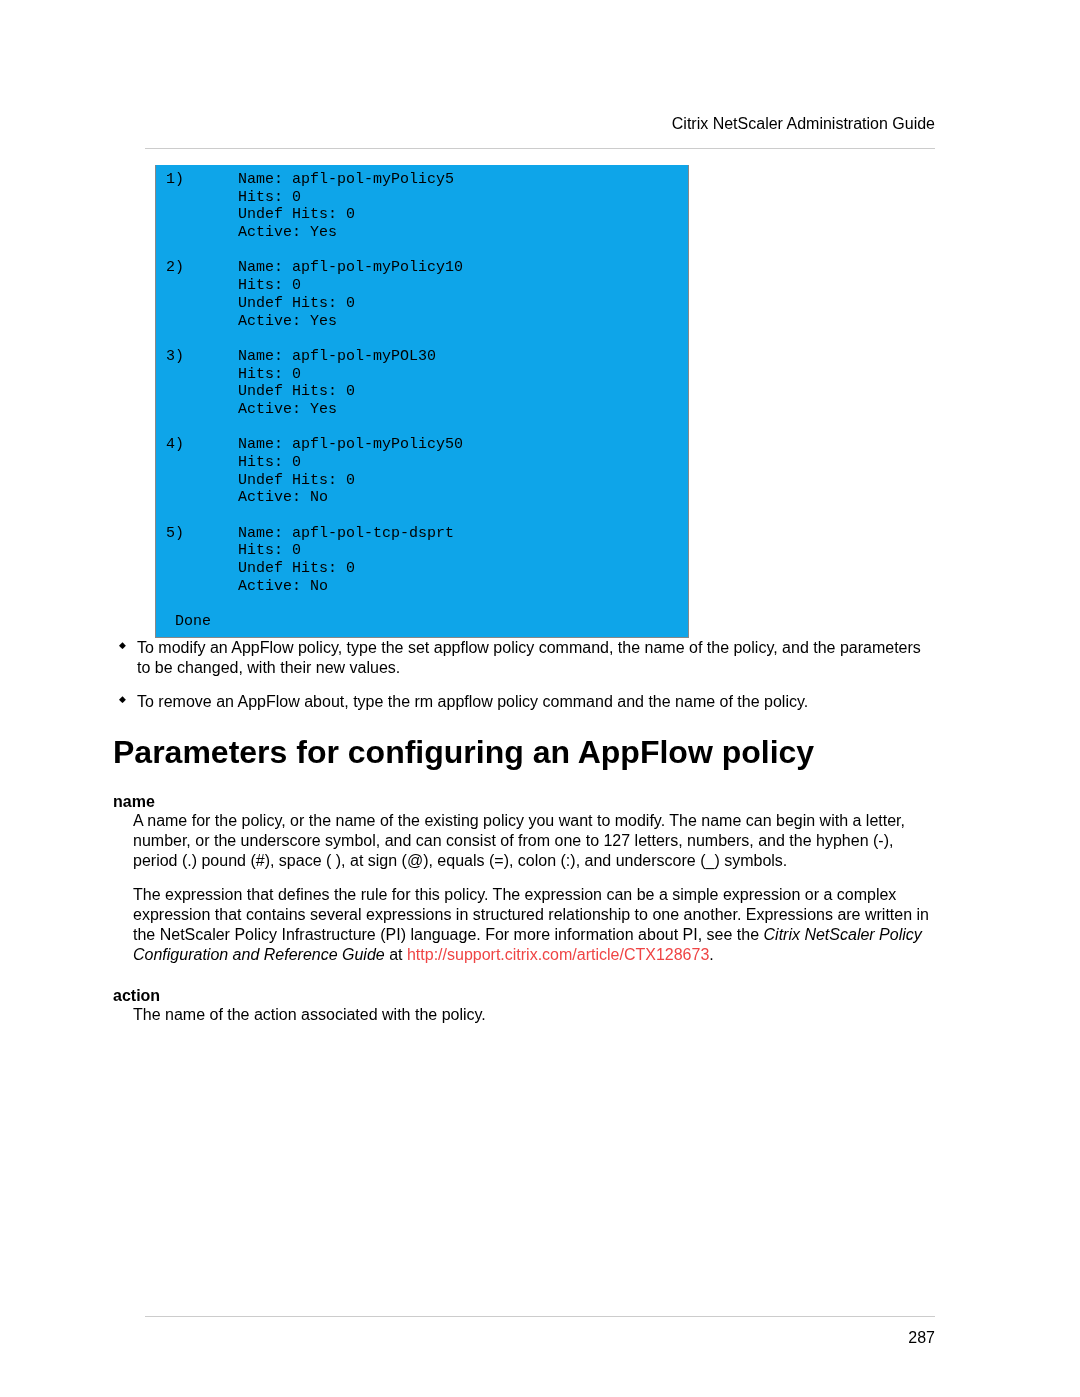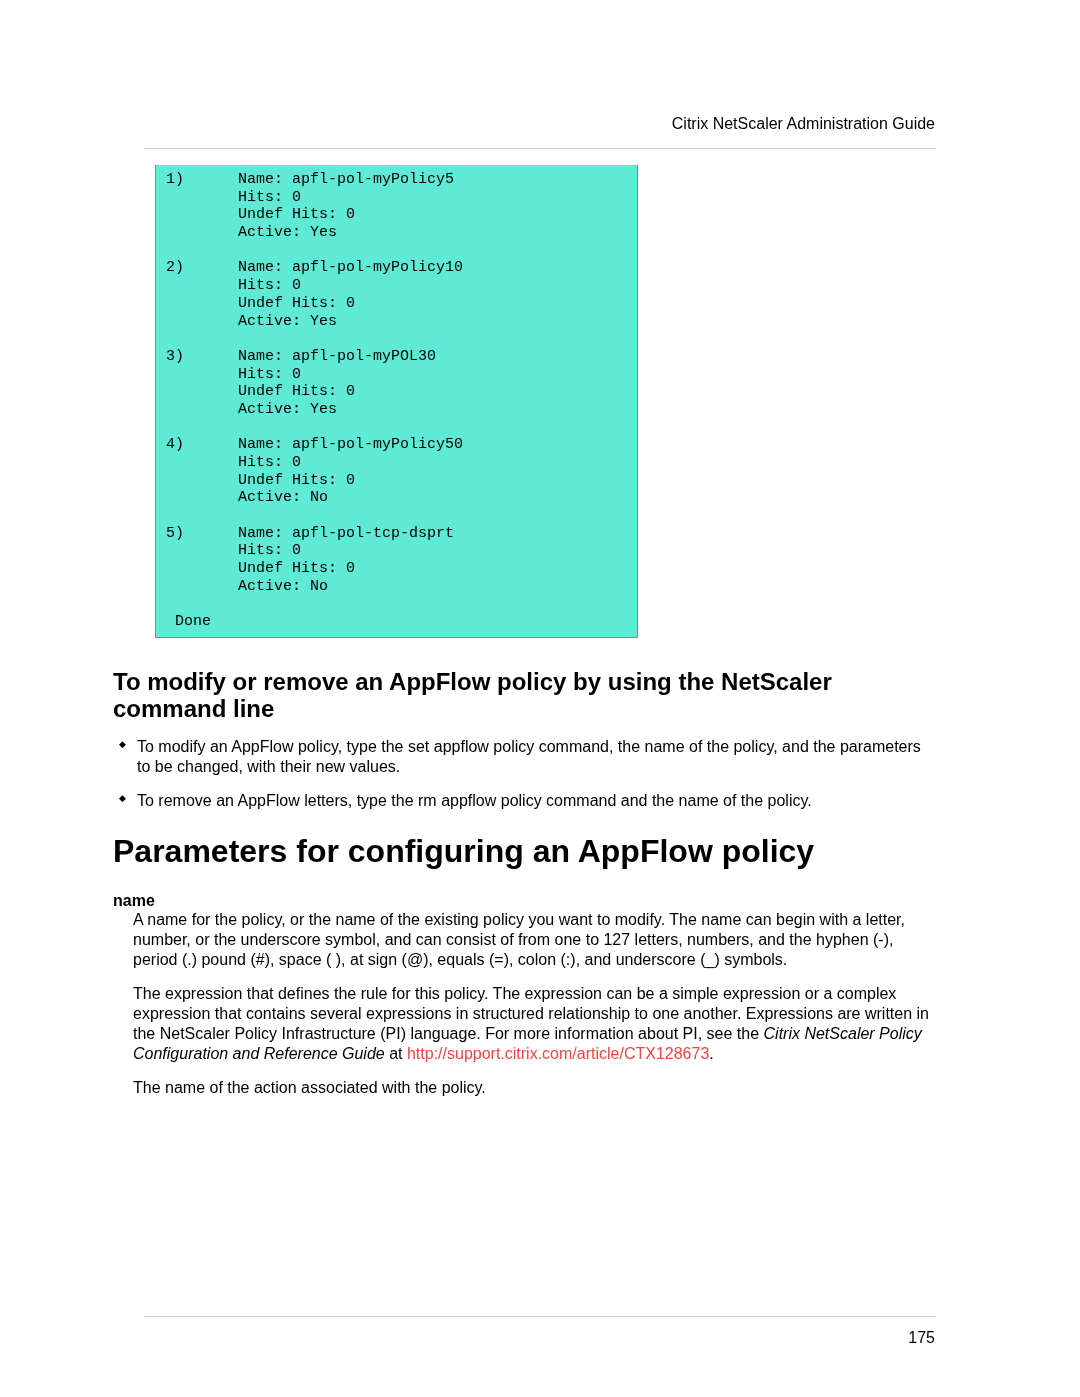--- a/index.html
+++ b/index.html
@@ -29,25 +29,25 @@
     top: 148px;
     left: 145px;
     right: 145px;
     border-top: 1px solid #ccc;
   }
   .content {
     margin-top: 55px;
     margin-left: 50px;
   }
   .codeblock {
-    background: #5eead4;
+    background: #0ea5e9;
     border: 1px solid #888;
     border-top: none;
     padding: 6px 10px 6px 10px;
-    width: 483px;
+    width: 534px;
     box-sizing: border-box;
     font-family: "Courier New", monospace;
     font-size: 15px;
     white-space: pre;
     line-height: 1.18;
     margin-left: 42px;
   }
   h2.section {
     font-family: Arial, Helvetica, sans-serif;
     font-weight: bold;
@@ -143,46 +143,46 @@
         Undef Hits: 0
         Active: No
 
 5)      Name: apfl-pol-tcp-dsprt
         Hits: 0
         Undef Hits: 0
         Active: No
 
  Done</div>
 
-    <h2 class="section">To modify or remove an AppFlow policy by using the NetScaler command line</h2>
 
     <ul class="bullets">
       <li>
         <span>To modify an AppFlow policy, type the </span><span class="bold">set appflow policy</span><span> command, the name of the policy, and the parameters to be changed, with their new values.</span>
       </li>
       <li>
-        <span>To remove an AppFlow letters, type the </span><span class="bold">rm appflow policy</span><span> command and the name of the policy.</span>
+        <span>To remove an AppFlow about, type the </span><span class="bold">rm appflow policy</span><span> command and the name of the policy.</span>
       </li>
     </ul>
 
     <h2 class="section2">Parameters for configuring an AppFlow policy</h2>
 
     <div>
       <div class="param-term">name</div>
       <div class="param-desc">A name for the policy, or the name of the existing policy you want to modify. The name can begin with a letter, number, or the underscore symbol, and can consist of from one to 127 letters, numbers, and the hyphen (-), period (.) pound (#), space ( ), at sign (@), equals (=), colon (:), and underscore (_) symbols.</div>
     </div>
 
     <div>
       <div class="param-desc">
         <span>The expression that defines the rule for this policy. The expression can be a simple expression or a complex expression that contains several expressions in structured relationship to one another. Expressions are written in the NetScaler Policy Infrastructure (PI) language. For more information about PI, see the </span><span class="italic">Citrix NetScaler Policy Configuration and Reference Guide</span><span> at </span><a class="link" href="#">http://support.citrix.com/article/CTX128673</a><span>.</span>
       </div>
     </div>
 
     <div>
+      <div class="param-term">action</div>
       <div class="param-desc">The name of the action associated with the policy.</div>
     </div>
 
   </div>
 
   <div class="footer-hr"></div>
-  <div class="page-num">175</div>
+  <div class="page-num">287</div>
 
 </div>
 
 </body></html>

